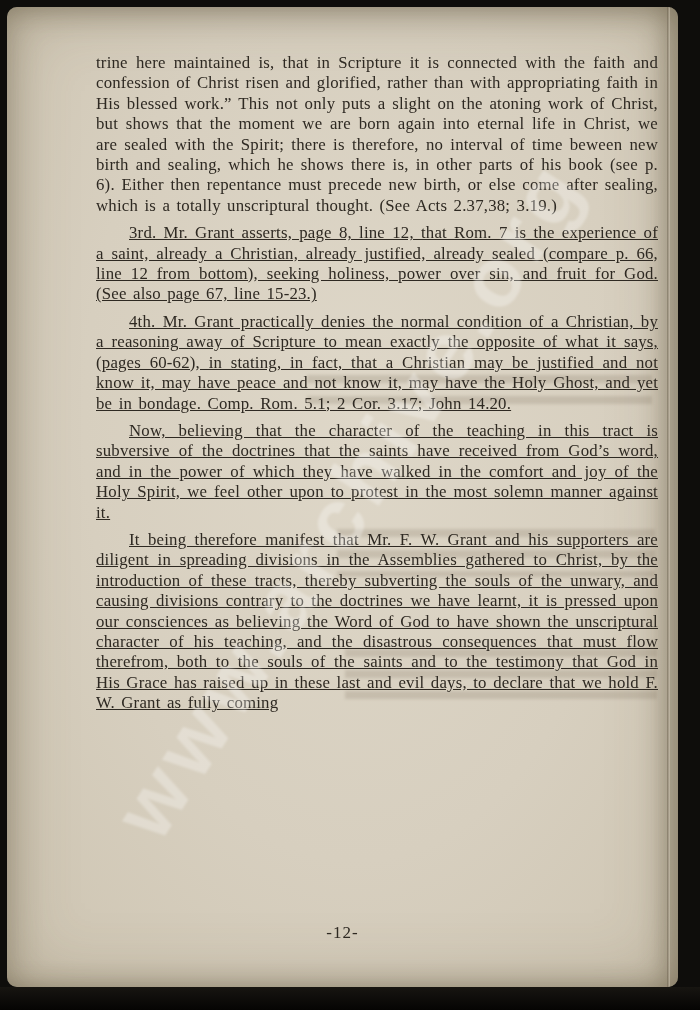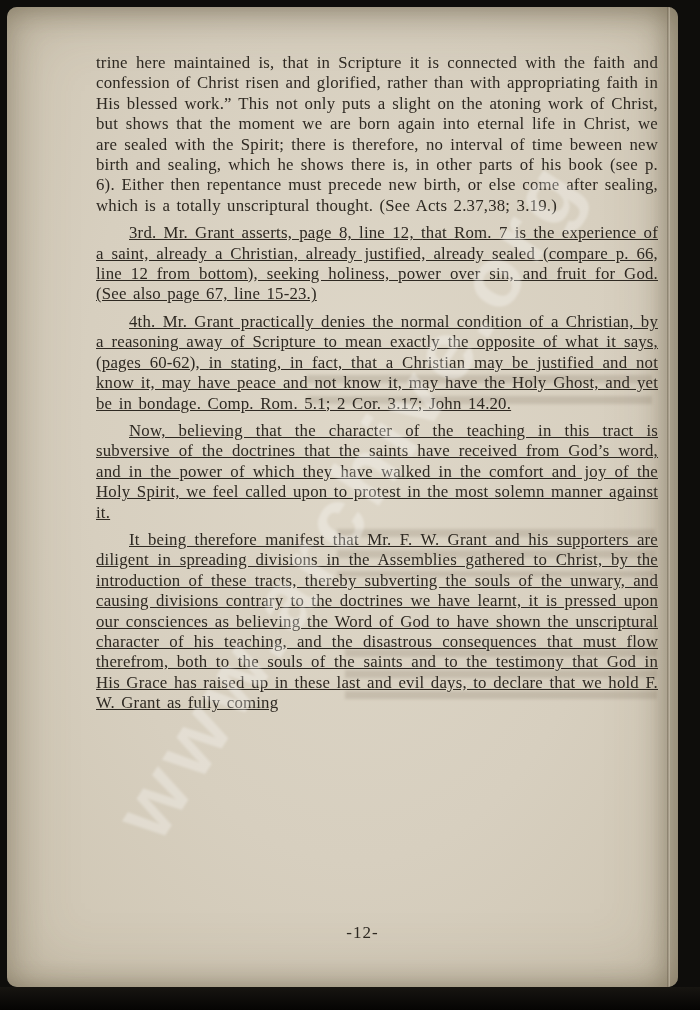--- a/index.html
+++ b/index.html
@@ -65,21 +65,20 @@
   }
   .page-number {
     position: absolute;
     top: 916px;
     left: 0;
     width: 100%;
     text-align: center;
     color: #2e2922;
     font-size: 17px;
     letter-spacing: 1px;
-    padding-left: 20px;
   }
   .watermark {
     position: absolute;
     left: -180px;
     top: 450px;
     width: 1060px;
     text-align: center;
     transform: rotate(-57deg);
     font-family: "Liberation Sans", sans-serif;
     font-weight: bold;
@@ -123,21 +122,21 @@
 
 <div class="scan">
   <div class="paper">
     <div class="bleed b1"></div>
     <div class="bleed b2"></div>
     <div class="bleed b3"></div>
     <div class="text-block" id="paragraphs">
         <p>trine here maintained is, that in Scripture it is connected with the faith and confession of Christ risen and glorified, rather than with appropriating faith in His blessed work.” This not only puts a slight on the atoning work of Christ, but shows that the moment we are born again into eternal life in Christ, we are sealed with the Spirit; there is therefore, no interval of time beween new birth and sealing, which he shows there is, in other parts of his book (see p. 6). Either then repentance must precede new birth, or else come after sealing, which is a totally unscriptural thought. (See Acts 2.37,38; 3.19.)</p>
         <p class="indent">3rd. Mr. Grant asserts, page 8, line 12, that Rom. 7 is the experience of a saint, already a Christian, already justified, already sealed (compare p. 66, line 12 from bottom), seeking holiness, power over sin, and fruit for God. (See also page 67, line 15-23.)</p>
         <p class="indent">4th. Mr. Grant practically denies the normal condition of a Christian, by a reasoning away of Scripture to mean exactly the opposite of what it says, (pages 60-62), in stating, in fact, that a Christian may be justified and not know it, may have peace and not know it, may have the Holy Ghost, and yet be in bondage. Comp. Rom. 5.1; 2 Cor. 3.17; John 14.20.</p>
-        <p class="indent">Now, believing that the character of the teaching in this tract is subversive of the doctrines that the saints have received from God’s word, and in the power of which they have walked in the comfort and joy of the Holy Spirit, we feel called upon to protest in the most solemn manner against it.</p>
+        <p class="indent">Now, believing that the character of the teaching in this tract is subversive of the doctrines that the saints have received from God’s word, and in the power of which they have walked in the comfort and joy of the Holy Spirit, we feel other upon to protest in the most solemn manner against it.</p>
         <p class="indent">It being therefore manifest that Mr. F. W. Grant and his supporters are diligent in spreading divisions in the Assemblies gathered to Christ, by the introduction of these tracts, thereby subverting the souls of the unwary, and causing divisions contrary to the doctrines we have learnt, it is pressed upon our consciences as believing the Word of God to have shown the unscriptural character of his teaching, and the disastrous consequences that must flow therefrom, both to the souls of the saints and to the testimony that God in His Grace has raised up in these last and evil days, to declare that we hold F. W. Grant as fully coming</p>
       </div>
     <div class="page-number">-12-</div>
   </div>
   <div class="watermark">www.archive.org</div>
   <div class="band-top"></div>
   <div class="band-bottom"></div>
 </div>
 
 </body></html>

